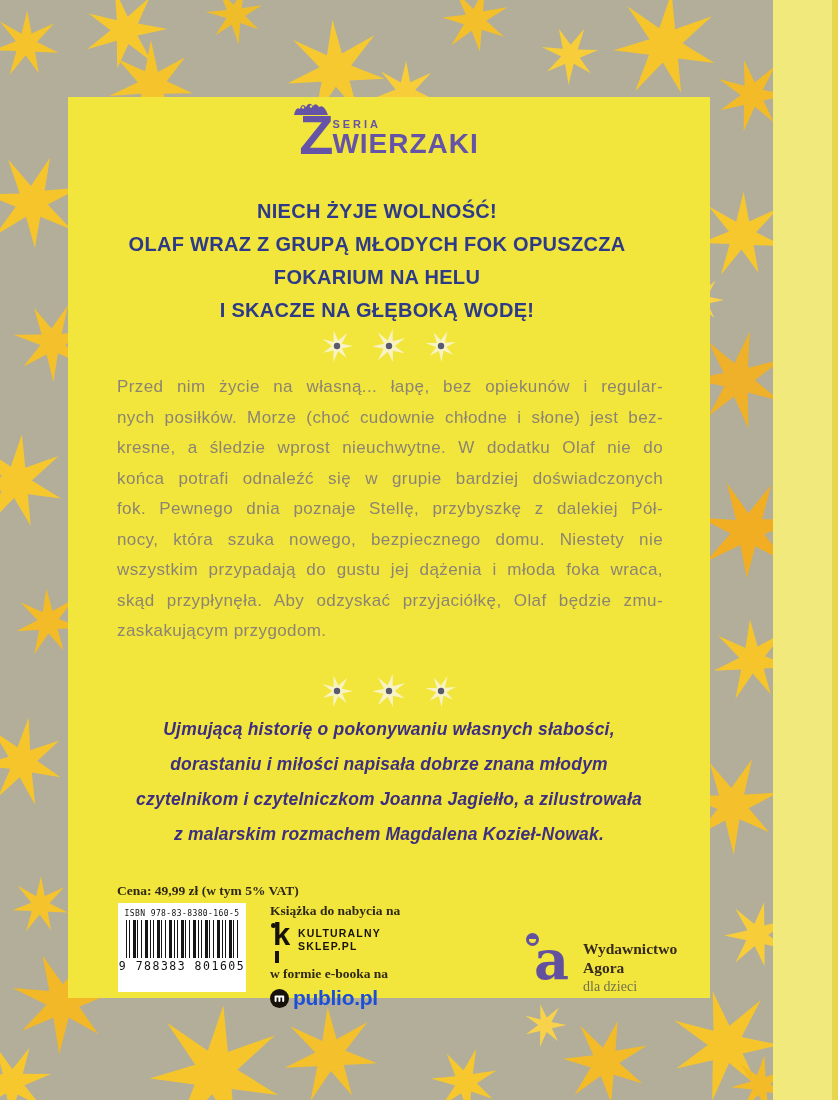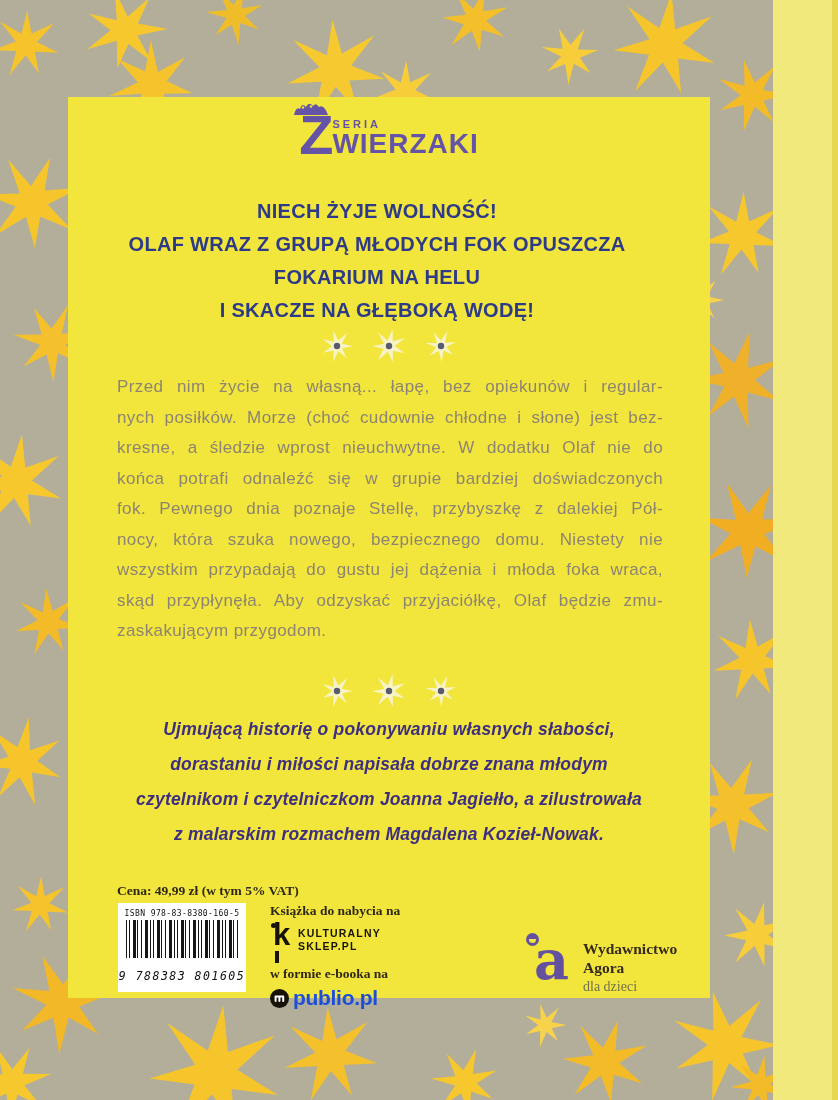--- a/index.html
+++ b/index.html
@@ -42,21 +42,21 @@
                display:flex;flex-direction:column;align-items:center;padding-top:6px;box-sizing:border-box;}
   .barcode-isbn{font-family:"DejaVu Sans Mono",monospace;font-size:8px;letter-spacing:.4px;color:#111;white-space:nowrap;}
   .barcode-bars{width:112px;height:38px;margin-top:2px;
     background:repeating-linear-gradient(90deg,
       #161616 0 1.5px,#fff 1.5px 3px,
       #161616 3px 4px,#fff 4px 7px,
       #161616 7px 10px,#fff 10px 11px,
       #161616 11px 12.5px,#fff 12.5px 15px,
       #161616 15px 16px,#fff 16px 19.5px,
       #161616 19.5px 22.5px,#fff 22.5px 24px);}
-  .barcode-digits{font-family:"DejaVu Sans Mono",monospace;font-size:11.5px;letter-spacing:1.5px;color:#111;margin-top:11px;white-space:nowrap;font-style:italic;}
+  .barcode-digits{font-family:"DejaVu Sans Mono",monospace;font-size:11.5px;letter-spacing:1.5px;color:#111;margin-top:1px;white-space:nowrap;}
   .avail{position:absolute;left:185px;top:806px;width:190px;color:#2f2817;margin-left:17px;}
   .serif-label{font-family:"Liberation Serif",serif;font-size:13.5px;font-weight:bold;color:#2f2817;white-space:nowrap;}
   .store-row{display:flex;align-items:flex-start;margin-top:3px;margin-bottom:2px;}
   .klogo{position:relative;width:22px;height:42px;margin-right:6px;}
   .klogo-dot{position:absolute;left:1px;top:1px;width:5px;height:5px;border-radius:50%;background:#17130a;}
   .klogo-k{position:absolute;left:3px;top:-4px;font-size:31px;font-weight:bold;color:#17130a;line-height:34px;}
   .klogo-bar{position:absolute;left:5px;top:29px;width:3.5px;height:12px;background:#17130a;}
   .store-name{display:flex;flex-direction:column;margin-top:5px;}
   .store-name span{font-size:10.5px;font-weight:bold;letter-spacing:1.2px;color:#17130a;line-height:13px;white-space:nowrap;}
   .publio-row{display:flex;align-items:center;margin-top:4px;}

